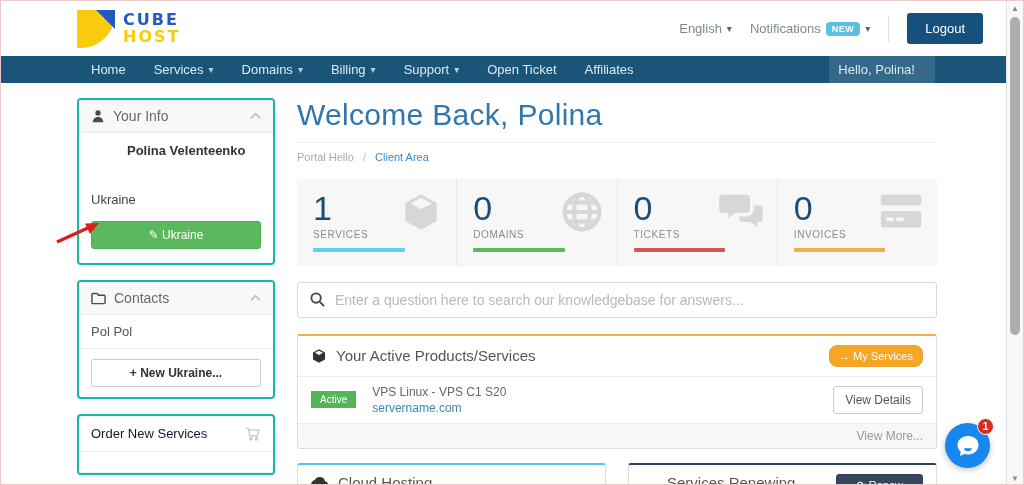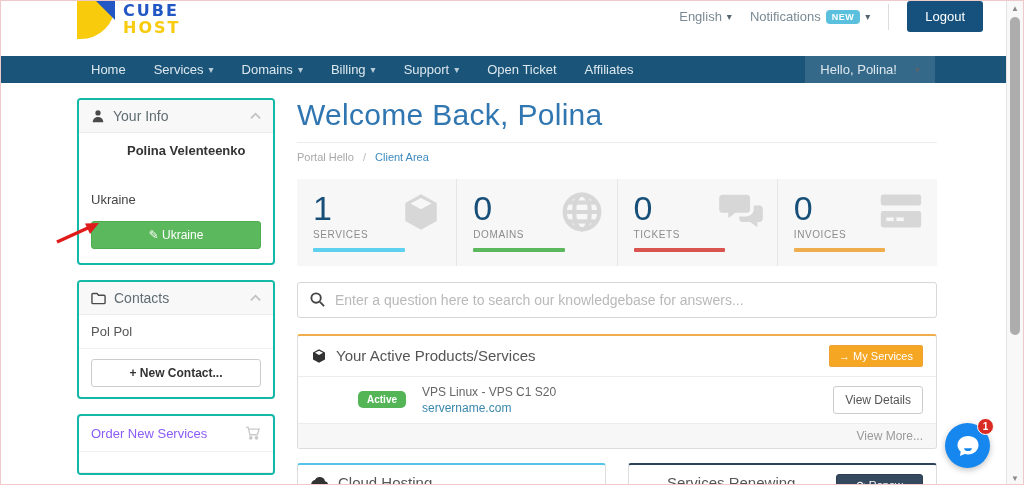--- a/index.html
+++ b/index.html
@@ -1,57 +1,57 @@
 <!DOCTYPE html>
 <html><head>
 <meta charset="utf-8">
 <style>
   * { margin:0; padding:0; box-sizing:border-box; }
   html,body { width:1024px; height:485px; }
   body { font-family:"Liberation Sans","DejaVu Sans",sans-serif; background:#fff; position:relative; overflow:hidden; border:1px solid #edc9c9; }
 
   
-  .topbar { height:55px; background:#fff; display:flex; align-items:flex-start; padding:0 40px 0 76px; }
+  .topbar { height:55px; background:#fff; display:flex; align-items:center; padding:0 40px 0 76px; }
   .logo { display:flex; align-items:center; gap:8px; cursor:pointer; }
   .logo-mark { width:38px; height:38px; position:relative; background:#f8cb0d; border-top-right-radius:2px; border-bottom-right-radius:90%; }
   .logo-mark::after { content:""; position:absolute; top:0; right:0; width:0; height:0; border-top:19px solid #2257c4; border-left:19px solid transparent; }
   .logo-text { font-weight:bold; font-size:16px; letter-spacing:2px; line-height:1.05; font-family:"DejaVu Sans",sans-serif; }
   .logo-text .l1 { color:#2257c4; }
   .logo-text .l2 { color:#f8cb0d; }
   .topbar-right { margin-left:auto; display:flex; align-items:center; gap:18px; font-size:13px; color:#7a8a94; }
   .top-link { display:flex; align-items:center; gap:5px; cursor:pointer; }
   .caret { font-size:10px; color:#55646e; }
   .badge-new { background:#5bc0de; color:#fff; font-size:9px; font-weight:bold; padding:2px 6px; border-radius:4px; letter-spacing:.5px; }
   .top-divider { width:1px; height:26px; background:#ddd; }
   .btn-logout { background:#15517c; color:#fff; border:none; font-size:13px; padding:8px 18px; border-radius:3px; cursor:pointer; font-family:inherit; }
 
   
   .navbar { height:27px; background:#1a5579; display:flex; align-items:stretch; padding:0 0 0 76px; color:#dde8ee; font-size:13px; }
   .nav-item { display:flex; align-items:center; gap:5px; padding:0 14px; cursor:pointer; white-space:nowrap; }
   .nav-item .caret { color:#b9cdd9; }
-  .nav-greeting { margin-left:auto; margin-right:88px; background:rgba(255,255,255,.12); display:flex; align-items:center; gap:18px; padding:0 15px; cursor:pointer; }
+  .nav-greeting { margin-left:auto; margin-right:88px; background:rgba(255,255,255,.12); display:flex; align-items:center; gap:6px; padding:0 9px; cursor:pointer; }
 
   
   .content { display:flex; padding:15px 0 0 76px; }
   .sidebar { width:198px; flex:none; }
   .main { width:640px; margin-left:22px; flex:none; }
 
   
   .panel { border:2px solid #14b8a6; border-radius:4px; background:#fff; margin-bottom:15px; overflow:hidden; }
   .panel-head { background:#f8f8f8; border-bottom:1px solid #ebebeb; padding:8px 12px; display:flex; align-items:center; gap:8px; color:#5f6c72; font-size:14px; }
   .panel-head .chev { margin-left:auto; color:#c2c2c2; }
   .icon-svg { flex:none; display:inline-block; }
   .pi-body { padding:10px 12px; }
   .pi-name { font-weight:bold; font-size:13px; color:#333;padding-left:36px; }
   .pi-country { font-size:13px; color:#444; margin-top:34px; }
   .btn-update { margin:14px 0 4px; width:100%; background:#5cb85c; border:1px solid #4cae4c; color:#fff; font-size:12px; padding:6px 0; border-radius:3px; cursor:pointer; font-family:inherit; }
   .contact-row { padding:9px 12px; font-size:13px; color:#555; border-bottom:1px solid #f0f0f0; cursor:pointer; }
   .contact-btn-wrap { padding:10px 12px; }
   .btn-newcontact { width:100%; background:#fff; border:1px solid #ccc; color:#333; font-size:12px; font-weight:bold; padding:6px 0; border-radius:3px; cursor:pointer; font-family:inherit; }
-  .shortcut-row { padding:10px 12px; font-size:13px; color:#8b5cf6; border-bottom:1px solid #f0f0f0; display:flex; cursor:pointer; }
+  .shortcut-row { padding:10px 12px; font-size:13px; color:#0f172a; border-bottom:1px solid #f0f0f0; display:flex; align-items:center; cursor:pointer; }
   .shortcut-row .sc-icon { margin-left:auto; color:#c9c9c9; }
 
   
   .annot-arrow { position:absolute; left:53px; top:216px; pointer-events:none; }
 
   
   .page-title { font-size:30px; color:#3076b0; font-weight:normal; letter-spacing:.3px; }
   .title-rule { border:none; border-top:1px solid #ececec; margin:10px 0 8px; }
   .breadcrumb { font-size:11px; color:#a9a9a9; margin-bottom:16px; }
   .breadcrumb .crumb-current { color:#3e8bc0; }
@@ -65,23 +65,23 @@
   .stat-bar { height:4px; width:72%; margin-top:8px; border-radius:1px; }
   .stat-icon { position:absolute; right:14px; top:12px; color:#d7d7d7; }
 
   .searchbar { display:flex; align-items:center; border:1px solid #d7d7d7; border-radius:3px; height:36px; padding:0 12px; margin-bottom:16px; background:#fff; }
   .searchbar input { border:none; outline:none; flex:1; font-size:14px; color:#555; margin-left:10px; font-family:inherit; background:transparent; }
   .searchbar input::placeholder { color:#b9b9b9; }
 
   .card { border:1px solid #ddd; border-radius:3px; overflow:hidden; background:#fff; }
   .card-products { border-top:2px solid #f0ad4e; margin-bottom:14px; }
   .card-head { display:flex; align-items:center; gap:9px; padding:9px 13px; font-size:15px; color:#555; }
-  .btn-myservices { margin-left:auto; background:#f5a623; border:1px solid #eea236; color:#fff; font-size:11px; padding:4px 9px; border-radius:2px; cursor:pointer; font-family:inherit; }
+  .btn-myservices { margin-left:auto; background:#f5a623; border:1px solid #eea236; color:#fff; font-size:11px; padding:4px 9px; border-radius:8px; cursor:pointer; font-family:inherit; }
   .prod-row { display:flex; align-items:center; padding:8px 13px; border-top:1px solid #ededed; }
-  .badge-active { background:#53b556; color:#fff; font-size:10px; font-weight:bold; padding:3px 9px; border-radius:5px;margin-left:47px; }
+  .badge-active { background:#53b556; color:#fff; font-size:10px; font-weight:normal; padding:3px 9px; border-radius:0; }
   .prod-text { margin-left:16px; font-size:12px; }
   .prod-name { color:#666; }
   .prod-domain { color:#3a87ad; margin-top:2px; cursor:pointer; }
   .btn-viewdetails { margin-left:auto; background:#fff; border:1px solid #ccc; color:#555; font-size:12px; padding:6px 11px; border-radius:3px; cursor:pointer; font-family:inherit; }
   .card-foot { background:#f7f7f7; border-top:1px solid #ededed; padding:5px 13px; text-align:right; font-size:12px; color:#9a9a9a; }
   .view-more { cursor:pointer; }
 
   .bottom-row { display:flex; gap:22px; }
   .card-cloud { flex:1; border-top:2px solid #56c4e8; }
   .card-renew { flex:1; border-top:2px solid #30415c; }
@@ -182,21 +182,21 @@
         <svg class="icon-svg" width="15" height="13" viewBox="0 0 16 13" fill="none" stroke="#4a4a4a" stroke-width="1.5">
             <path d="M1 3.5 V11 a1 1 0 0 0 1 1 h12 a1 1 0 0 0 1-1 V4 a1 1 0 0 0 -1-1 H8 L6.5 1.2 H2 a1 1 0 0 0 -1 1z"></path>
           </svg>
         <span>Contacts</span>
         <svg class="chev" width="11" height="8" viewBox="0 0 12 8" fill="none" stroke="#c2c2c2" stroke-width="2">
             <polyline points="1,6.5 6,1.5 11,6.5"></polyline>
           </svg>
       </div>
       <div class="contact-row">Pol Pol</div>
       <div class="contact-btn-wrap">
-        <button class="btn-newcontact">+ New Contact...</button>
+        <button class="btn-newcontact">+ New Ukraine...</button>
       </div>
     </div>
 
     <div class="panel">
       <div class="shortcut-row">
         <span>Order New Services</span>
         <svg class="sc-icon" width="16" height="14" viewBox="0 0 18 16" fill="none" stroke="#c9c9c9" stroke-width="1.5">
             <path d="M1 1.5 h2.5 l2 8.5 h8.5 l2-6.5 H4.2"></path>
             <circle cx="6.5" cy="13.5" r="1.4" fill="#c9c9c9"></circle>
             <circle cx="13" cy="13.5" r="1.4" fill="#c9c9c9"></circle>

